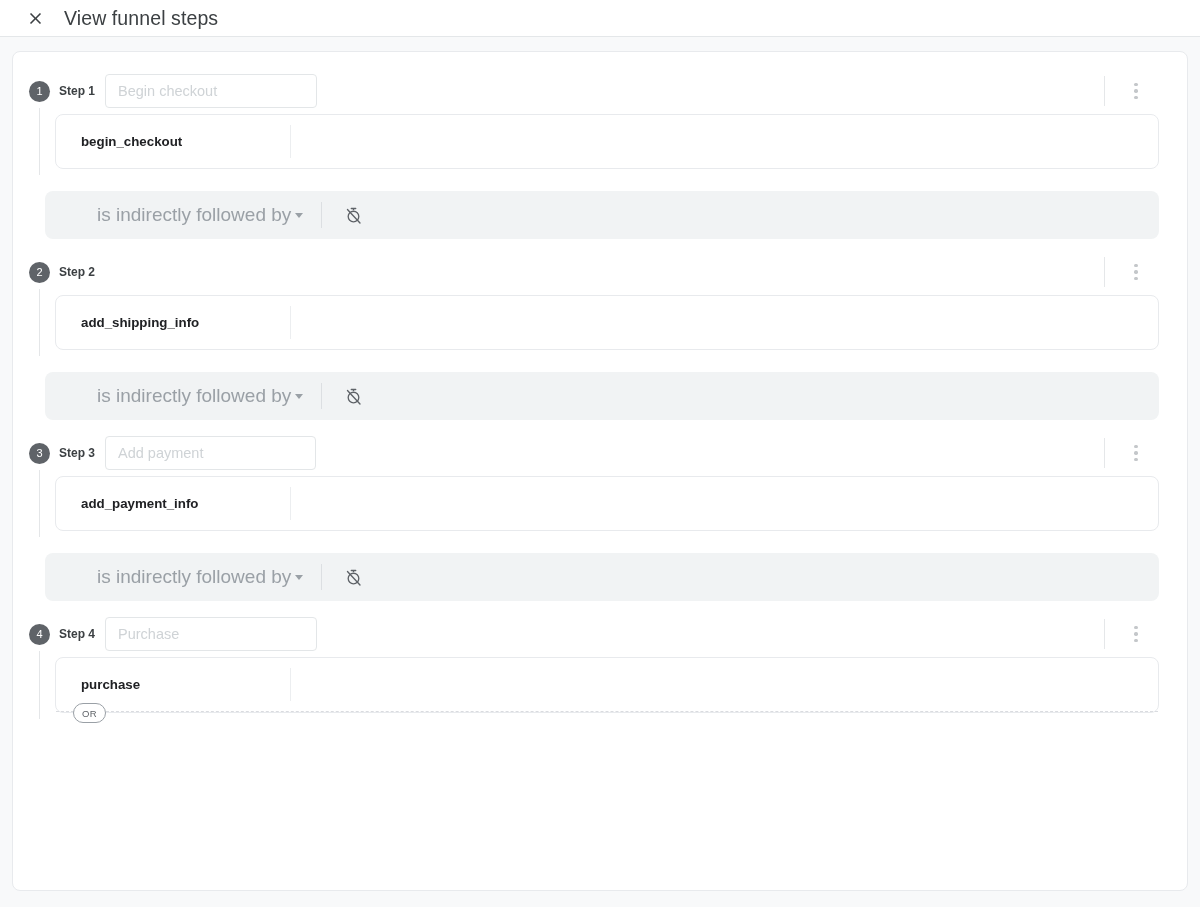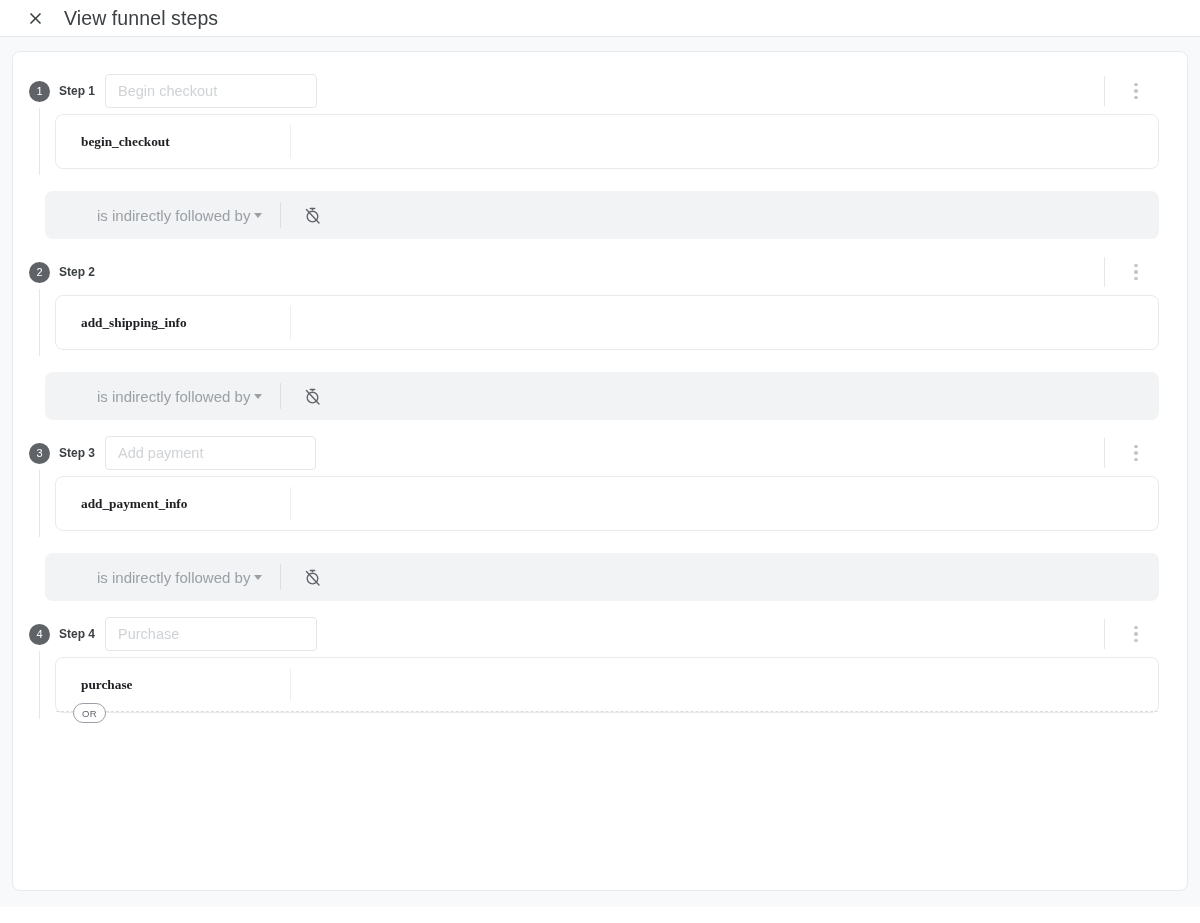--- a/index.html
+++ b/index.html
@@ -160,21 +160,20 @@
   }
   .cond-event {
     width: 234px;
     padding-left: 25px;
     font-size: 13.3px;
     color: #202124;
     font-weight: 700;
     white-space: nowrap;
     overflow: hidden;
     text-overflow: ellipsis;
-    font-family: Liberation Serif, serif;
   }
   .cond-vdivider {
     position: absolute;
     left: 234px;
     top: 10px;
     bottom: 10px;
     width: 1px;
     background: #eceef0;
   }
   .cond-filters { flex: 1; }
@@ -211,21 +210,21 @@
     border-radius: 8px;
     display: flex;
     align-items: center;
     margin: 16px 14px 16px 16px;
     position: relative;
   }
   .relation-select {
     display: flex;
     align-items: center;
     padding-left: 52px;
-    font-size: 15px;
+    font-size: 19px;
     color: #9aa0a6;
     cursor: pointer;
     user-select: none;
     height: 100%;
   }
   .caret {
     width: 0; height: 0;
     border-left: 4.5px solid transparent;
     border-right: 4.5px solid transparent;
     border-top: 5px solid #9aa0a6;

